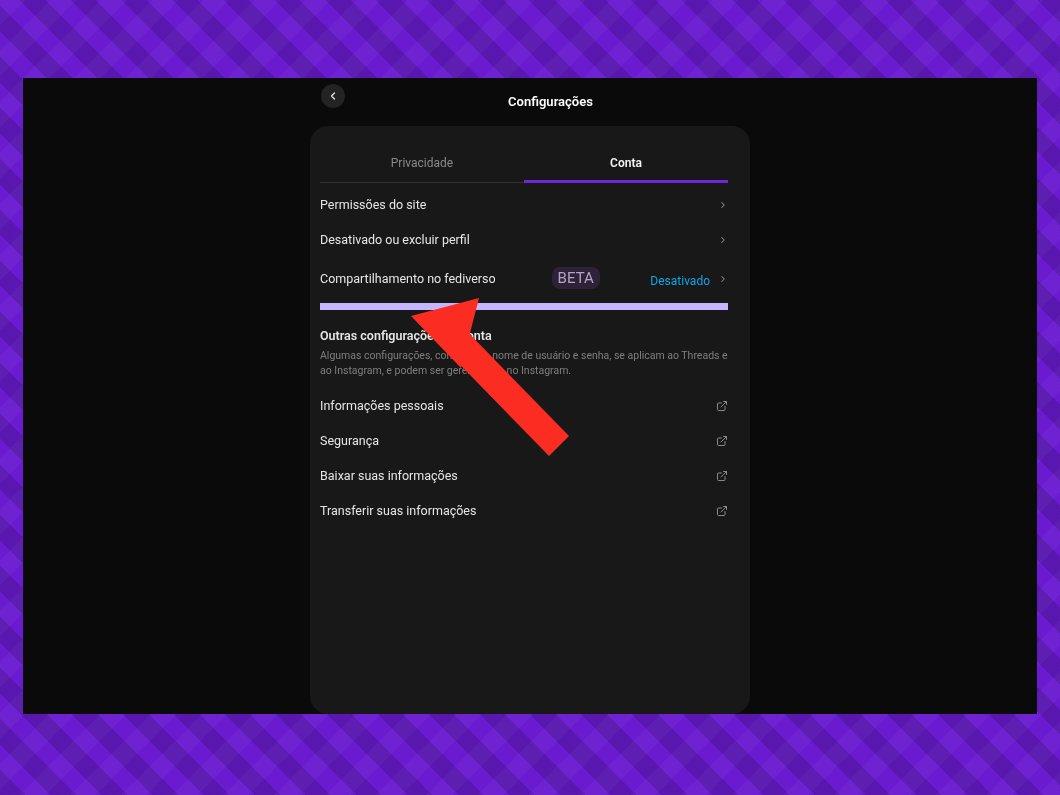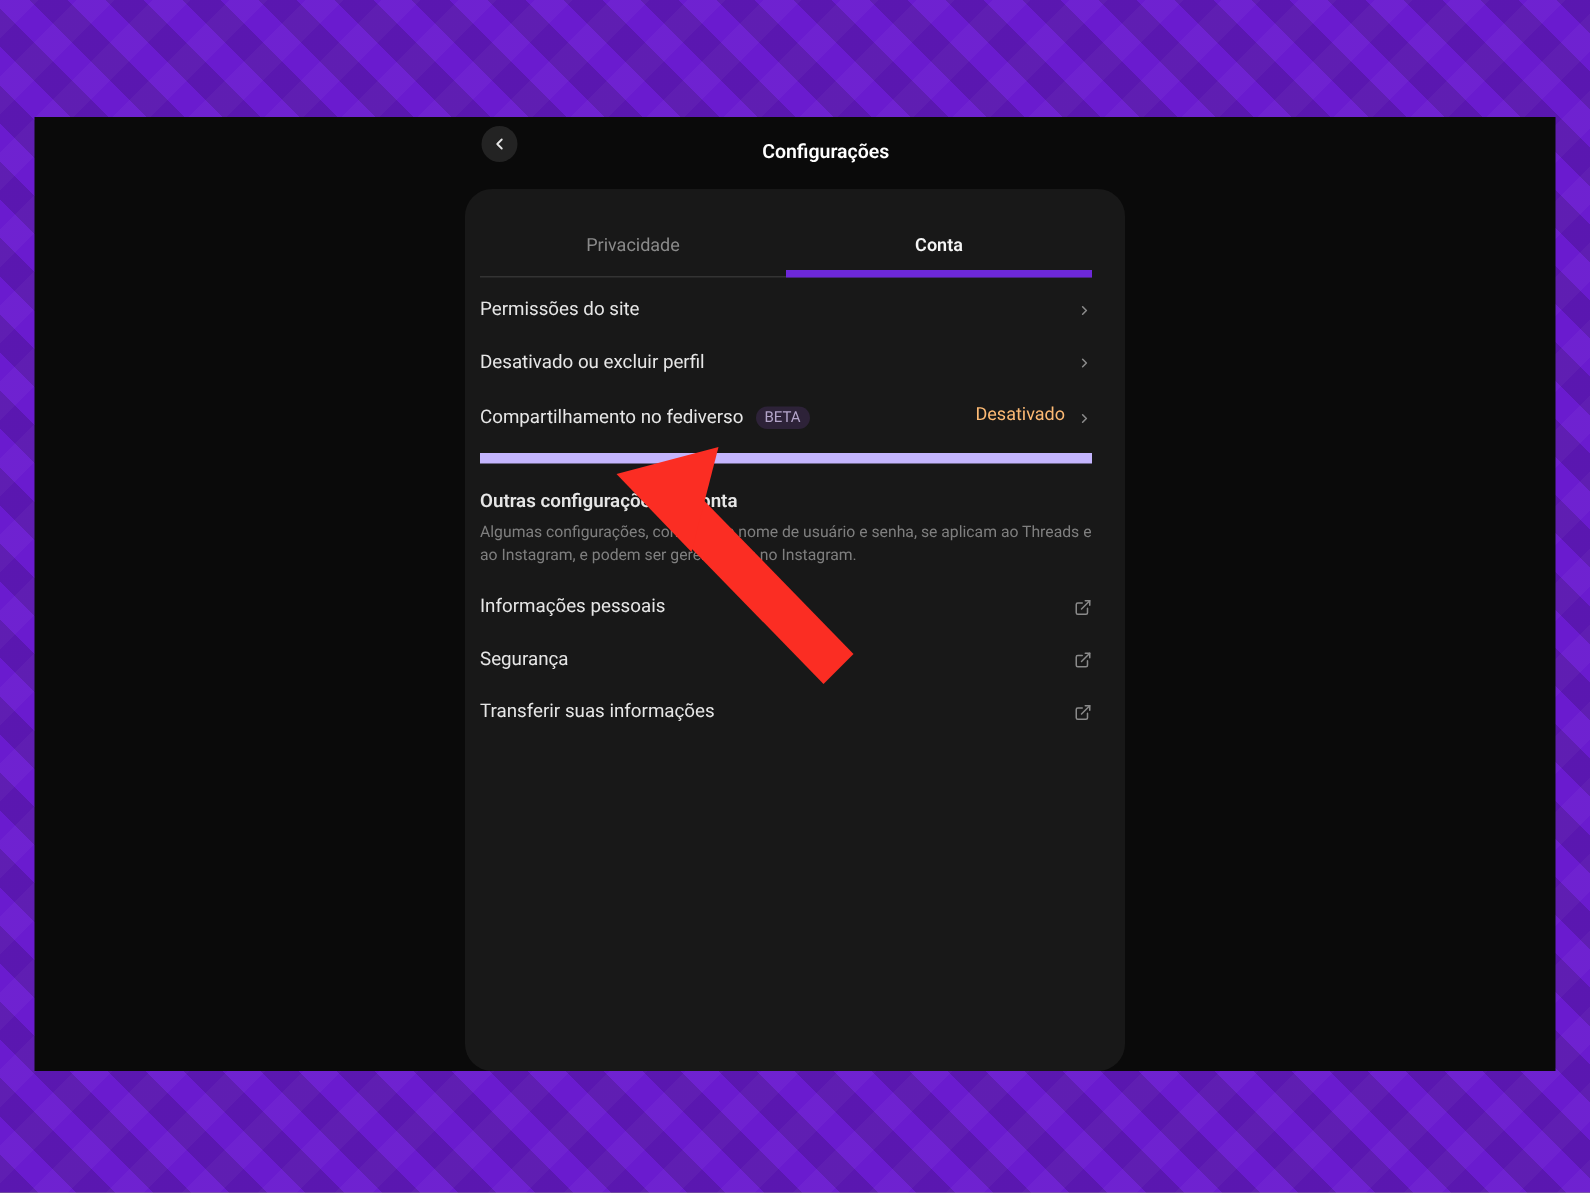--- a/index.html
+++ b/index.html
@@ -97,21 +97,21 @@
     flex: 1;
     text-align: center;
     padding: 10px 0;
     font-size: 12px;
     color: #8a8a8a;
     cursor: pointer;
   }
   .tab.active {
     color: #f5f5f5;
     font-weight: 600;
-    border-bottom: 5px solid #6d28d9;
+    border-bottom: 3px solid #6d28d9;
     margin-bottom: -1px;
   }
 
   .group {
     border-bottom: 7px solid #c4b5fd;
     padding: 4px 0;
   }
   .group:last-of-type { border-bottom: none; }
 
   .row {
@@ -123,32 +123,33 @@
   }
   .row .label {
     font-size: 12.5px;
     color: #e6e6e6;
     display: flex;
     align-items: center;
     gap: 8px;
   }
   .row .right {
     display: flex;
-    align-items: flex-start;
+    align-items: flex-end;
     gap: 8px;
-    color: #fdba74;
+    color: #0ea5e9;
   }
   .row .right .status { font-size: 12px; }
 
   .badge {
-    font-size: 10px;
+    font-size: 15px;
     padding: 2px 6px;
     border-radius: 8px;
     background: #2d2238;
     color: #b3a4c9;
+    margin-left: 48px;
   }
 
   .chevron svg { width: 10px; height: 10px; stroke: #8a8a8a; }
   .external svg { width: 12px; height: 12px; stroke: #8a8a8a; }
 
   .section-title {
     font-size: 12.5px;
     font-weight: 600;
     color: #e6e6e6;
     margin-top: 18px;
@@ -250,20 +251,30 @@
         <span class="right external">
           <svg viewBox="0 0 24 24" fill="none" stroke-width="2" stroke-linecap="round" stroke-linejoin="round">
               <path d="M18 13v6a2 2 0 0 1-2 2H5a2 2 0 0 1-2-2V8a2 2 0 0 1 2-2h6"></path>
               <polyline points="15 3 21 3 21 9"></polyline>
               <line x1="10" y1="14" x2="21" y2="3"></line>
             </svg>
         </span>
       </div>
 
 
+      <div class="row">
+        <span class="label">Baixar suas informações</span>
+        <span class="right external">
+          <svg viewBox="0 0 24 24" fill="none" stroke-width="2" stroke-linecap="round" stroke-linejoin="round">
+              <path d="M18 13v6a2 2 0 0 1-2 2H5a2 2 0 0 1-2-2V8a2 2 0 0 1 2-2h6"></path>
+              <polyline points="15 3 21 3 21 9"></polyline>
+              <line x1="10" y1="14" x2="21" y2="3"></line>
+            </svg>
+        </span>
+      </div>
 
       <div class="row">
         <span class="label">Transferir suas informações</span>
         <span class="right external">
           <svg viewBox="0 0 24 24" fill="none" stroke-width="2" stroke-linecap="round" stroke-linejoin="round">
               <path d="M18 13v6a2 2 0 0 1-2 2H5a2 2 0 0 1-2-2V8a2 2 0 0 1 2-2h6"></path>
               <polyline points="15 3 21 3 21 9"></polyline>
               <line x1="10" y1="14" x2="21" y2="3"></line>
             </svg>
         </span>

